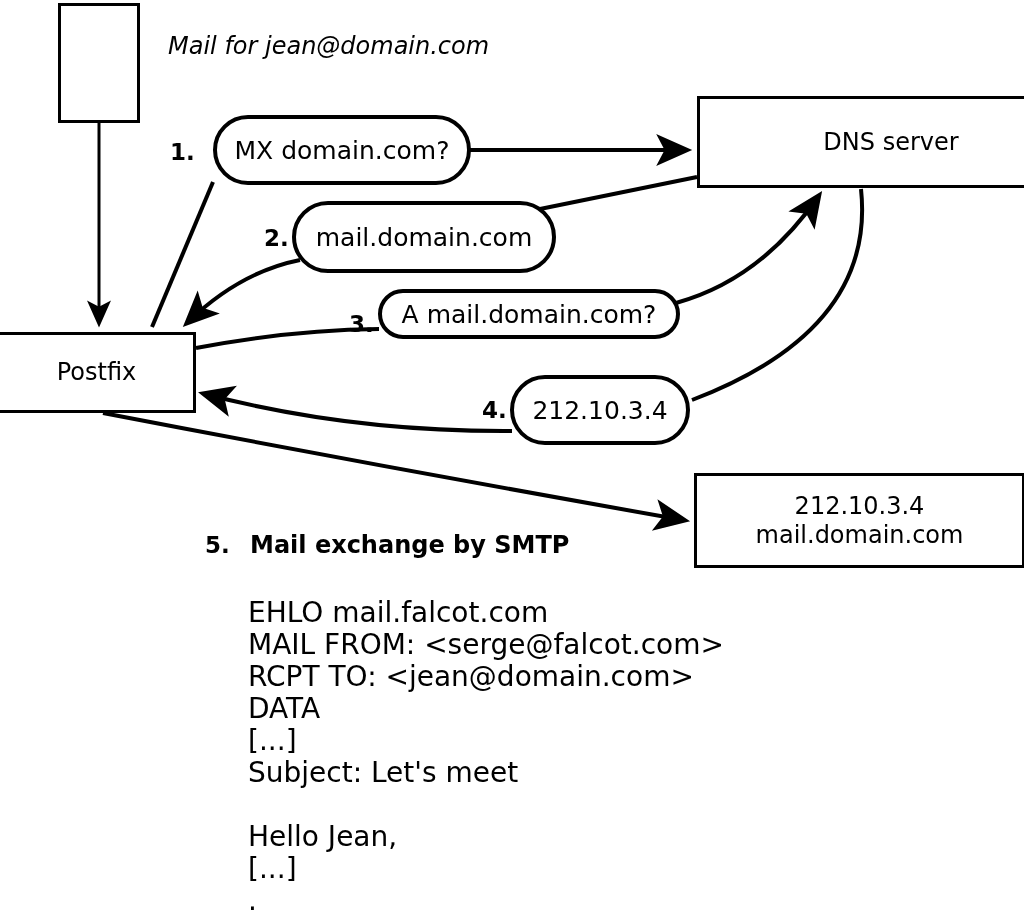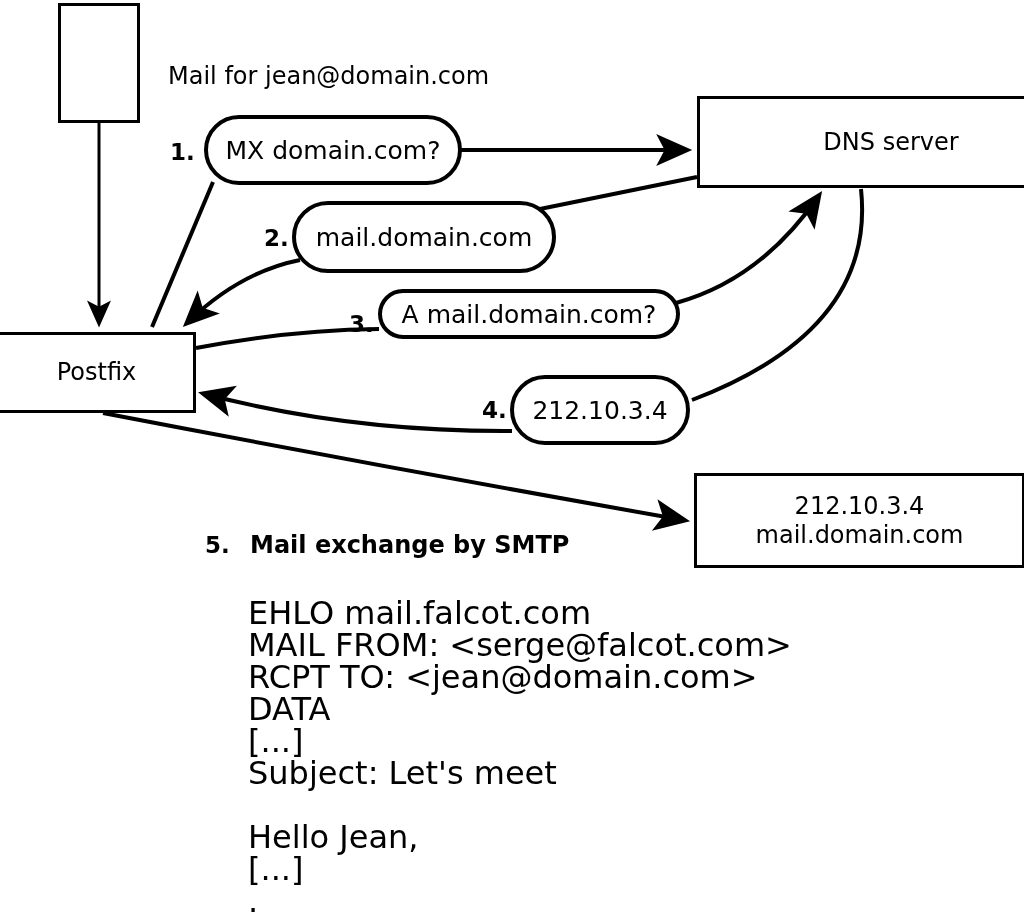--- a/index.html
+++ b/index.html
@@ -57,21 +57,21 @@
     z-index: 5;
   }
   .plain-text {
     position: absolute;
     font-size: 24px;
     line-height: 1;
     white-space: nowrap;
   }
   .code-block {
     position: absolute;
-    font-size: 32px;
+    font-size: 28px;
     line-height: 32px;
     white-space: pre;
   }
   .code-line { display: block; height: 32px; white-space: pre; }
   .mail-icon { z-index: 2; }
   #postfix-node { font-size: 24px; }
   #dns-node { font-size: 24px; }
   #target-node { font-size: 24px; }
   .pill-label { font-size: 25px; }
 </style>
@@ -116,21 +116,21 @@
 
   <div class="node-box" id="dns-node" style="left:697px; top:96px; width:388px; height:92px;">
     <span>DNS server</span>
   </div>
 
   <div class="node-box" id="target-node" style="left:694px; top:473px; width:331px; height:95px; flex-direction:column;">
     <span>212.10.3.4</span>
     <span>mail.domain.com</span>
   </div>
 
-  <div class="pill" style="left:204px; top:115px; width:258px; height:70px;">
+  <div class="pill" style="left:213px; top:115px; width:258px; height:70px;">
     <span class="pill-label">MX domain.com?</span>
   </div>
 
   <div class="pill" style="left:292px; top:201px; width:264px; height:72px;">
     <span class="pill-label">mail.domain.com</span>
   </div>
 
   <div class="pill" style="left:378px; top:289px; width:302px; height:50px;">
     <span class="pill-label">A mail.domain.com?</span>
   </div>
@@ -142,19 +142,19 @@
   <div class="step-num" style="left:170px; top:141px;">1.</div>
 
   <div class="step-num" style="left:264px; top:227px;">2.</div>
 
   <div class="step-num" style="left:349px; top:313px;">3.</div>
 
   <div class="step-num" style="left:482px; top:399px;">4.</div>
 
   <div class="step-num" style="left:205px; top:534px;">5.</div>
 
-  <div class="plain-text" style="left:168px; top:64px;">Mail for jean@domain.com</div>
+  <div class="plain-text" style="left:168px; top:34px;font-style:italic;">Mail for jean@domain.com</div>
 
   <div class="plain-text" style="left:250px; top:533px;font-weight:bold;">Mail exchange by SMTP</div>
 
   <div class="code-block" id="smtp-transcript" style="left:248px; top:597px;"><span class="code-line">EHLO mail.falcot.com</span><span class="code-line">MAIL FROM: &lt;serge@falcot.com&gt;</span><span class="code-line">RCPT TO: &lt;jean@domain.com&gt;</span><span class="code-line">DATA</span><span class="code-line">[...]</span><span class="code-line">Subject: Let's meet</span><span class="code-line">&nbsp;</span><span class="code-line">Hello Jean,</span><span class="code-line">[...]</span><span class="code-line">.</span></div>
 
 </div>
 
 </body></html>

